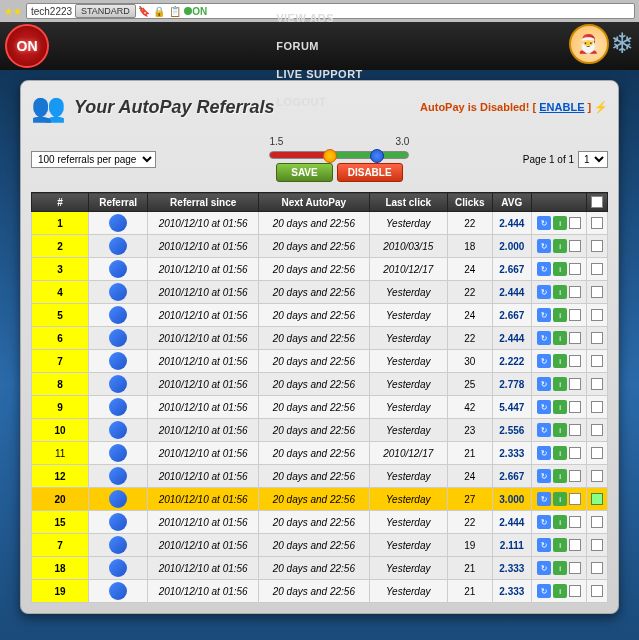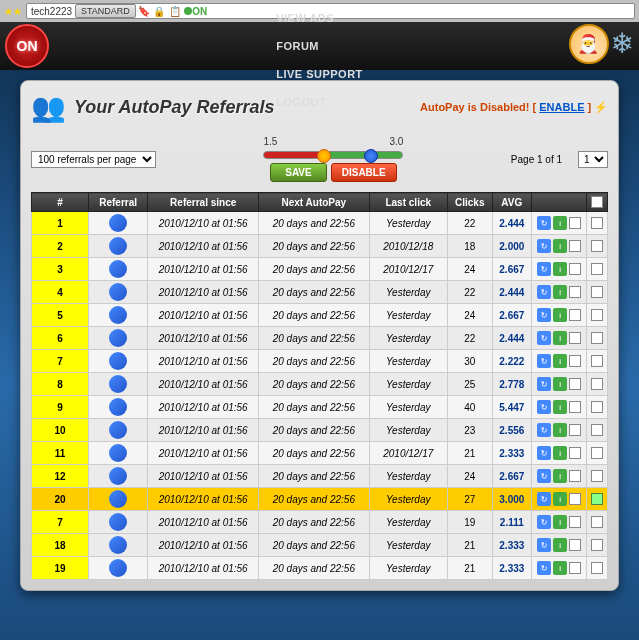--- a/index.html
+++ b/index.html
@@ -251,21 +251,21 @@
       border-radius: 3px;
       padding: 3px 10px;
       font-size: 10px;
       font-weight: bold;
       cursor: pointer;
     }
 
     .page-nav {
       display: flex;
       align-items: center;
-      gap: 16px;
+      gap: 4px;
       font-size: 10px;
     }
     .page-nav select {
       border: 1px solid #888;
       background: white;
       padding: 1px;
       font-size: 10px;
     }
 
     
@@ -423,21 +423,21 @@
             <div style="width:12px;height:12px;border:1px solid #888;background:white;margin:0 auto;"></div>
           </td>
         </tr>
         <tr>
           <td style="background: rgb(255, 255, 0); font-weight: bold;">2</td>
           <td style="background: rgb(235, 235, 235);">
             <div style="width:18px;height:18px;background:linear-gradient(135deg,#4488ff,#2255cc);border-radius:50%;margin:0 auto;"></div>
           </td>
           <td style="background: rgb(235, 235, 235); font-style: italic;">2010/12/10 at 01:56</td>
           <td style="background: rgb(235, 235, 235); font-style: italic;">20 days and 22:56</td>
-          <td style="background: rgb(235, 235, 235); font-style: italic;">2010/12/18</td>
+          <td style="background: rgb(235, 235, 235); font-style: italic;">2010/03/15</td>
           <td style="background: rgb(235, 235, 235);">18</td>
           <td style="background: rgb(235, 235, 235); font-weight: bold; color: rgb(0, 51, 136);">2.000</td>
           <td style="background: rgb(235, 235, 235);">
       <div style="display:flex;gap:2px;justify-content:center;align-items:center;">
         <div style="width:14px;height:14px;background:#4488ff;border-radius:2px;display:flex;align-items:center;justify-content:center;cursor:pointer;font-size:8px;color:white;">↻</div>
         <div style="width:14px;height:14px;background:#44aa44;border-radius:2px;display:flex;align-items:center;justify-content:center;cursor:pointer;font-size:8px;color:white;">i</div>
         <div style="width:12px;height:12px;border:1px solid #888;background:white;cursor:pointer;"></div>
       </div>
           </td>
           <td style="background: rgb(235, 235, 235);">
@@ -571,21 +571,21 @@
           </td>
         </tr>
         <tr>
           <td style="background: rgb(255, 255, 0); font-weight: bold;">9</td>
           <td style="background: rgb(245, 245, 245);">
             <div style="width:18px;height:18px;background:linear-gradient(135deg,#4488ff,#2255cc);border-radius:50%;margin:0 auto;"></div>
           </td>
           <td style="background: rgb(245, 245, 245); font-style: italic;">2010/12/10 at 01:56</td>
           <td style="background: rgb(245, 245, 245); font-style: italic;">20 days and 22:56</td>
           <td style="background: rgb(245, 245, 245); font-style: italic;">Yesterday</td>
-          <td style="background: rgb(245, 245, 245);">40</td>
+          <td style="background: rgb(245, 245, 245);">42</td>
           <td style="background: rgb(245, 245, 245); font-weight: bold; color: rgb(0, 51, 136);">5.447</td>
           <td style="background: rgb(245, 245, 245);">
       <div style="display:flex;gap:2px;justify-content:center;align-items:center;">
         <div style="width:14px;height:14px;background:#4488ff;border-radius:2px;display:flex;align-items:center;justify-content:center;cursor:pointer;font-size:8px;color:white;">↻</div>
         <div style="width:14px;height:14px;background:#44aa44;border-radius:2px;display:flex;align-items:center;justify-content:center;cursor:pointer;font-size:8px;color:white;">i</div>
         <div style="width:12px;height:12px;border:1px solid #888;background:white;cursor:pointer;"></div>
       </div>
           </td>
           <td style="background: rgb(245, 245, 245);">
             <div style="width:12px;height:12px;border:1px solid #888;background:white;margin:0 auto;"></div>
@@ -606,21 +606,21 @@
         <div style="width:14px;height:14px;background:#4488ff;border-radius:2px;display:flex;align-items:center;justify-content:center;cursor:pointer;font-size:8px;color:white;">↻</div>
         <div style="width:14px;height:14px;background:#44aa44;border-radius:2px;display:flex;align-items:center;justify-content:center;cursor:pointer;font-size:8px;color:white;">i</div>
         <div style="width:12px;height:12px;border:1px solid #888;background:white;cursor:pointer;"></div>
       </div>
           </td>
           <td style="background: rgb(235, 235, 235);">
             <div style="width:12px;height:12px;border:1px solid #888;background:white;margin:0 auto;"></div>
           </td>
         </tr>
         <tr>
-          <td style="background: rgb(255, 255, 0); font-weight: bold;">11</td>
+          <td style="background: rgb(255, 255, 0); font-weight: normal;">11</td>
           <td style="background: rgb(245, 245, 245);">
             <div style="width:18px;height:18px;background:linear-gradient(135deg,#4488ff,#2255cc);border-radius:50%;margin:0 auto;"></div>
           </td>
           <td style="background: rgb(245, 245, 245); font-style: italic;">2010/12/10 at 01:56</td>
           <td style="background: rgb(245, 245, 245); font-style: italic;">20 days and 22:56</td>
           <td style="background: rgb(245, 245, 245); font-style: italic;">2010/12/17</td>
           <td style="background: rgb(245, 245, 245);">21</td>
           <td style="background: rgb(245, 245, 245); font-weight: bold; color: rgb(0, 51, 136);">2.333</td>
           <td style="background: rgb(245, 245, 245);">
       <div style="display:flex;gap:2px;justify-content:center;align-items:center;">
@@ -669,20 +669,41 @@
         <div style="width:14px;height:14px;background:#4488ff;border-radius:2px;display:flex;align-items:center;justify-content:center;cursor:pointer;font-size:8px;color:white;">↻</div>
         <div style="width:14px;height:14px;background:#44aa44;border-radius:2px;display:flex;align-items:center;justify-content:center;cursor:pointer;font-size:8px;color:white;">i</div>
         <div style="width:12px;height:12px;border:1px solid #888;background:white;cursor:pointer;"></div>
       </div>
           </td>
           <td style="background: rgb(255, 204, 0);">
             <div style="width:12px;height:12px;border:1px solid #448844;background:#88ff88;margin:0 auto;"></div>
           </td>
         </tr>
         <tr>
+          <td style="background: rgb(255, 255, 0); font-weight: bold;">15</td>
+          <td style="background: rgb(245, 245, 245);">
+            <div style="width:18px;height:18px;background:linear-gradient(135deg,#4488ff,#2255cc);border-radius:50%;margin:0 auto;"></div>
+          </td>
+          <td style="background: rgb(245, 245, 245); font-style: italic;">2010/12/10 at 01:56</td>
+          <td style="background: rgb(245, 245, 245); font-style: italic;">20 days and 22:56</td>
+          <td style="background: rgb(245, 245, 245); font-style: italic;">Yesterday</td>
+          <td style="background: rgb(245, 245, 245);">22</td>
+          <td style="background: rgb(245, 245, 245); font-weight: bold; color: rgb(0, 51, 136);">2.444</td>
+          <td style="background: rgb(245, 245, 245);">
+      <div style="display:flex;gap:2px;justify-content:center;align-items:center;">
+        <div style="width:14px;height:14px;background:#4488ff;border-radius:2px;display:flex;align-items:center;justify-content:center;cursor:pointer;font-size:8px;color:white;">↻</div>
+        <div style="width:14px;height:14px;background:#44aa44;border-radius:2px;display:flex;align-items:center;justify-content:center;cursor:pointer;font-size:8px;color:white;">i</div>
+        <div style="width:12px;height:12px;border:1px solid #888;background:white;cursor:pointer;"></div>
+      </div>
+          </td>
+          <td style="background: rgb(245, 245, 245);">
+            <div style="width:12px;height:12px;border:1px solid #888;background:white;margin:0 auto;"></div>
+          </td>
+        </tr>
+        <tr>
           <td style="background: rgb(255, 255, 0); font-weight: bold;">7</td>
           <td style="background: rgb(235, 235, 235);">
             <div style="width:18px;height:18px;background:linear-gradient(135deg,#4488ff,#2255cc);border-radius:50%;margin:0 auto;"></div>
           </td>
           <td style="background: rgb(235, 235, 235); font-style: italic;">2010/12/10 at 01:56</td>
           <td style="background: rgb(235, 235, 235); font-style: italic;">20 days and 22:56</td>
           <td style="background: rgb(235, 235, 235); font-style: italic;">Yesterday</td>
           <td style="background: rgb(235, 235, 235);">19</td>
           <td style="background: rgb(235, 235, 235); font-weight: bold; color: rgb(0, 51, 136);">2.111</td>
           <td style="background: rgb(235, 235, 235);">

